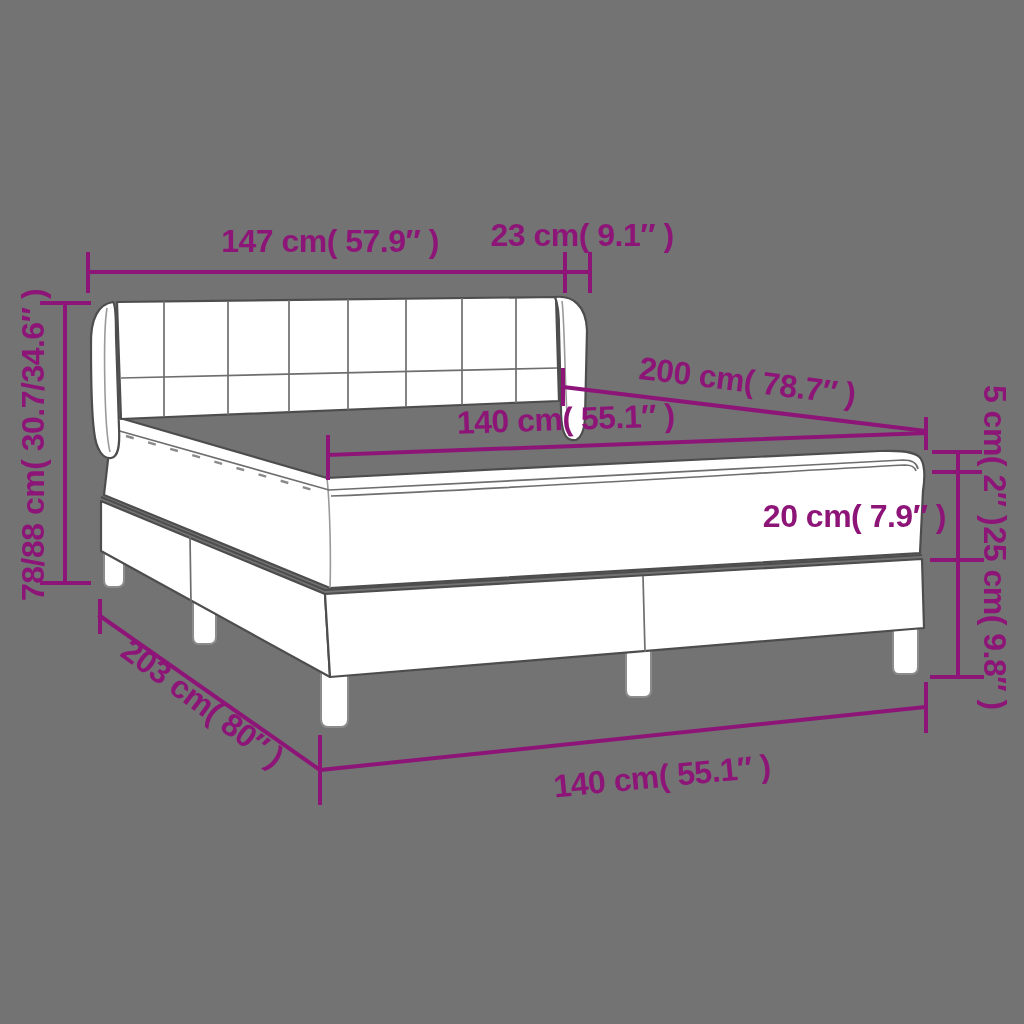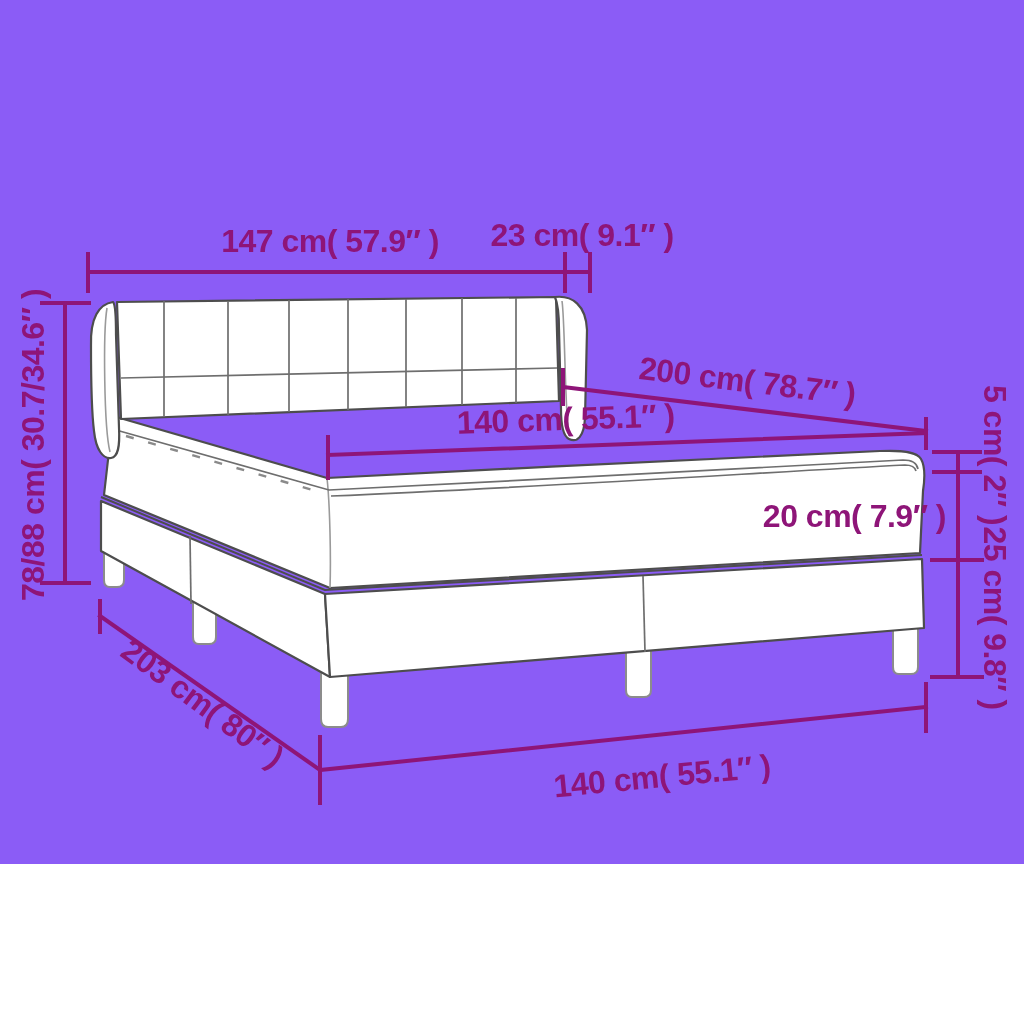--- a/index.html
+++ b/index.html
@@ -1,16 +1,16 @@
 <!DOCTYPE html>
 <html><head>
 <meta charset="utf-8">
 <style>
   html,body{margin:0;padding:0;background:#ffffff;}
-  .stage{width:1024px;height:864px;position:relative;background:#8b5cf6;overflow:hidden;}
+  .stage{width:1024px;height:1024px;position:relative;background:#737373;overflow:hidden;}
   svg{display:block;}
   .dim-line{stroke:#8E1578;stroke-width:4;fill:none;stroke-linecap:square;}
   .dim-text{font-family:"Liberation Sans","DejaVu Sans",sans-serif;font-weight:bold;
             font-size:32px;fill:#8E1578;letter-spacing:-0.5px;}
   .outline{stroke:#4d4d4d;stroke-width:2.2;fill:#ffffff;stroke-linejoin:round;}
   .line-only{stroke:#4d4d4d;stroke-width:2;fill:none;stroke-linejoin:round;}
   .seam{stroke:#6e6e6e;stroke-width:1.7;fill:none;}
   .soft{stroke:#9a9a9a;stroke-width:1.6;fill:none;}
   .leg{stroke:#8c8c8c;stroke-width:2;fill:#ffffff;}
   .dash{stroke:#8a8a8a;stroke-width:2.4;fill:none;stroke-dasharray:8 15;}

